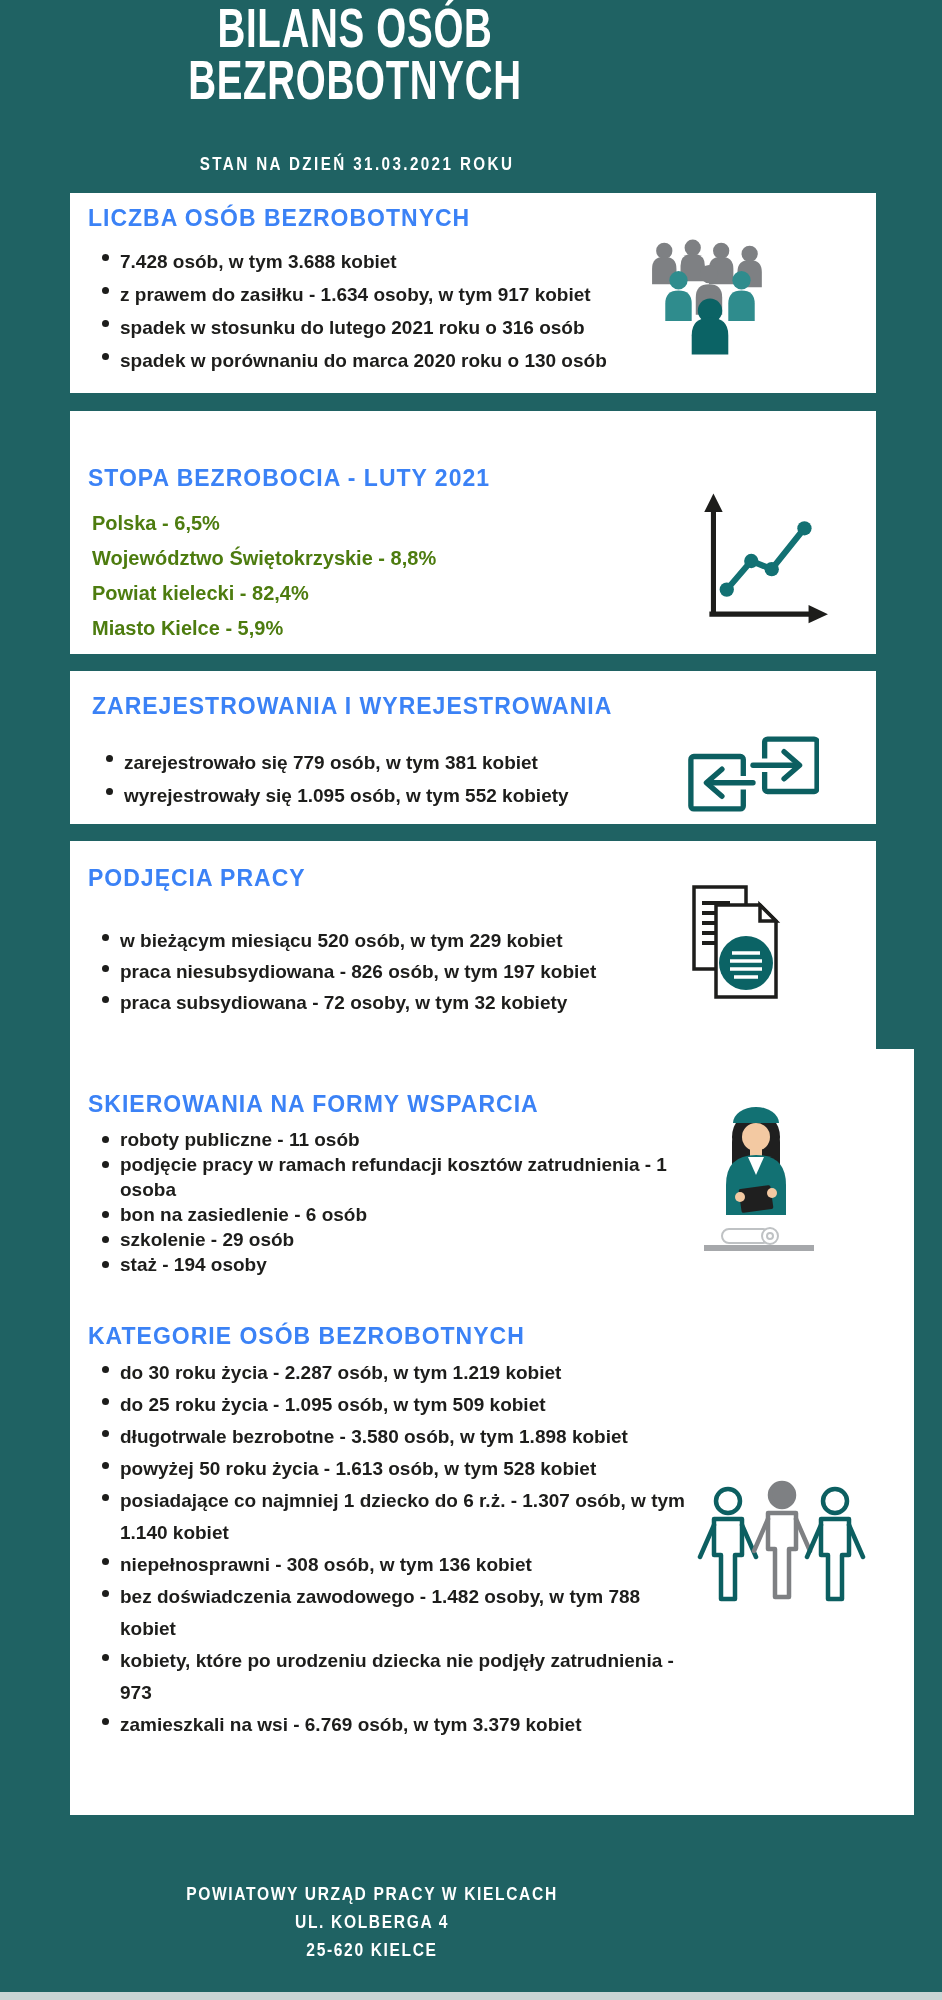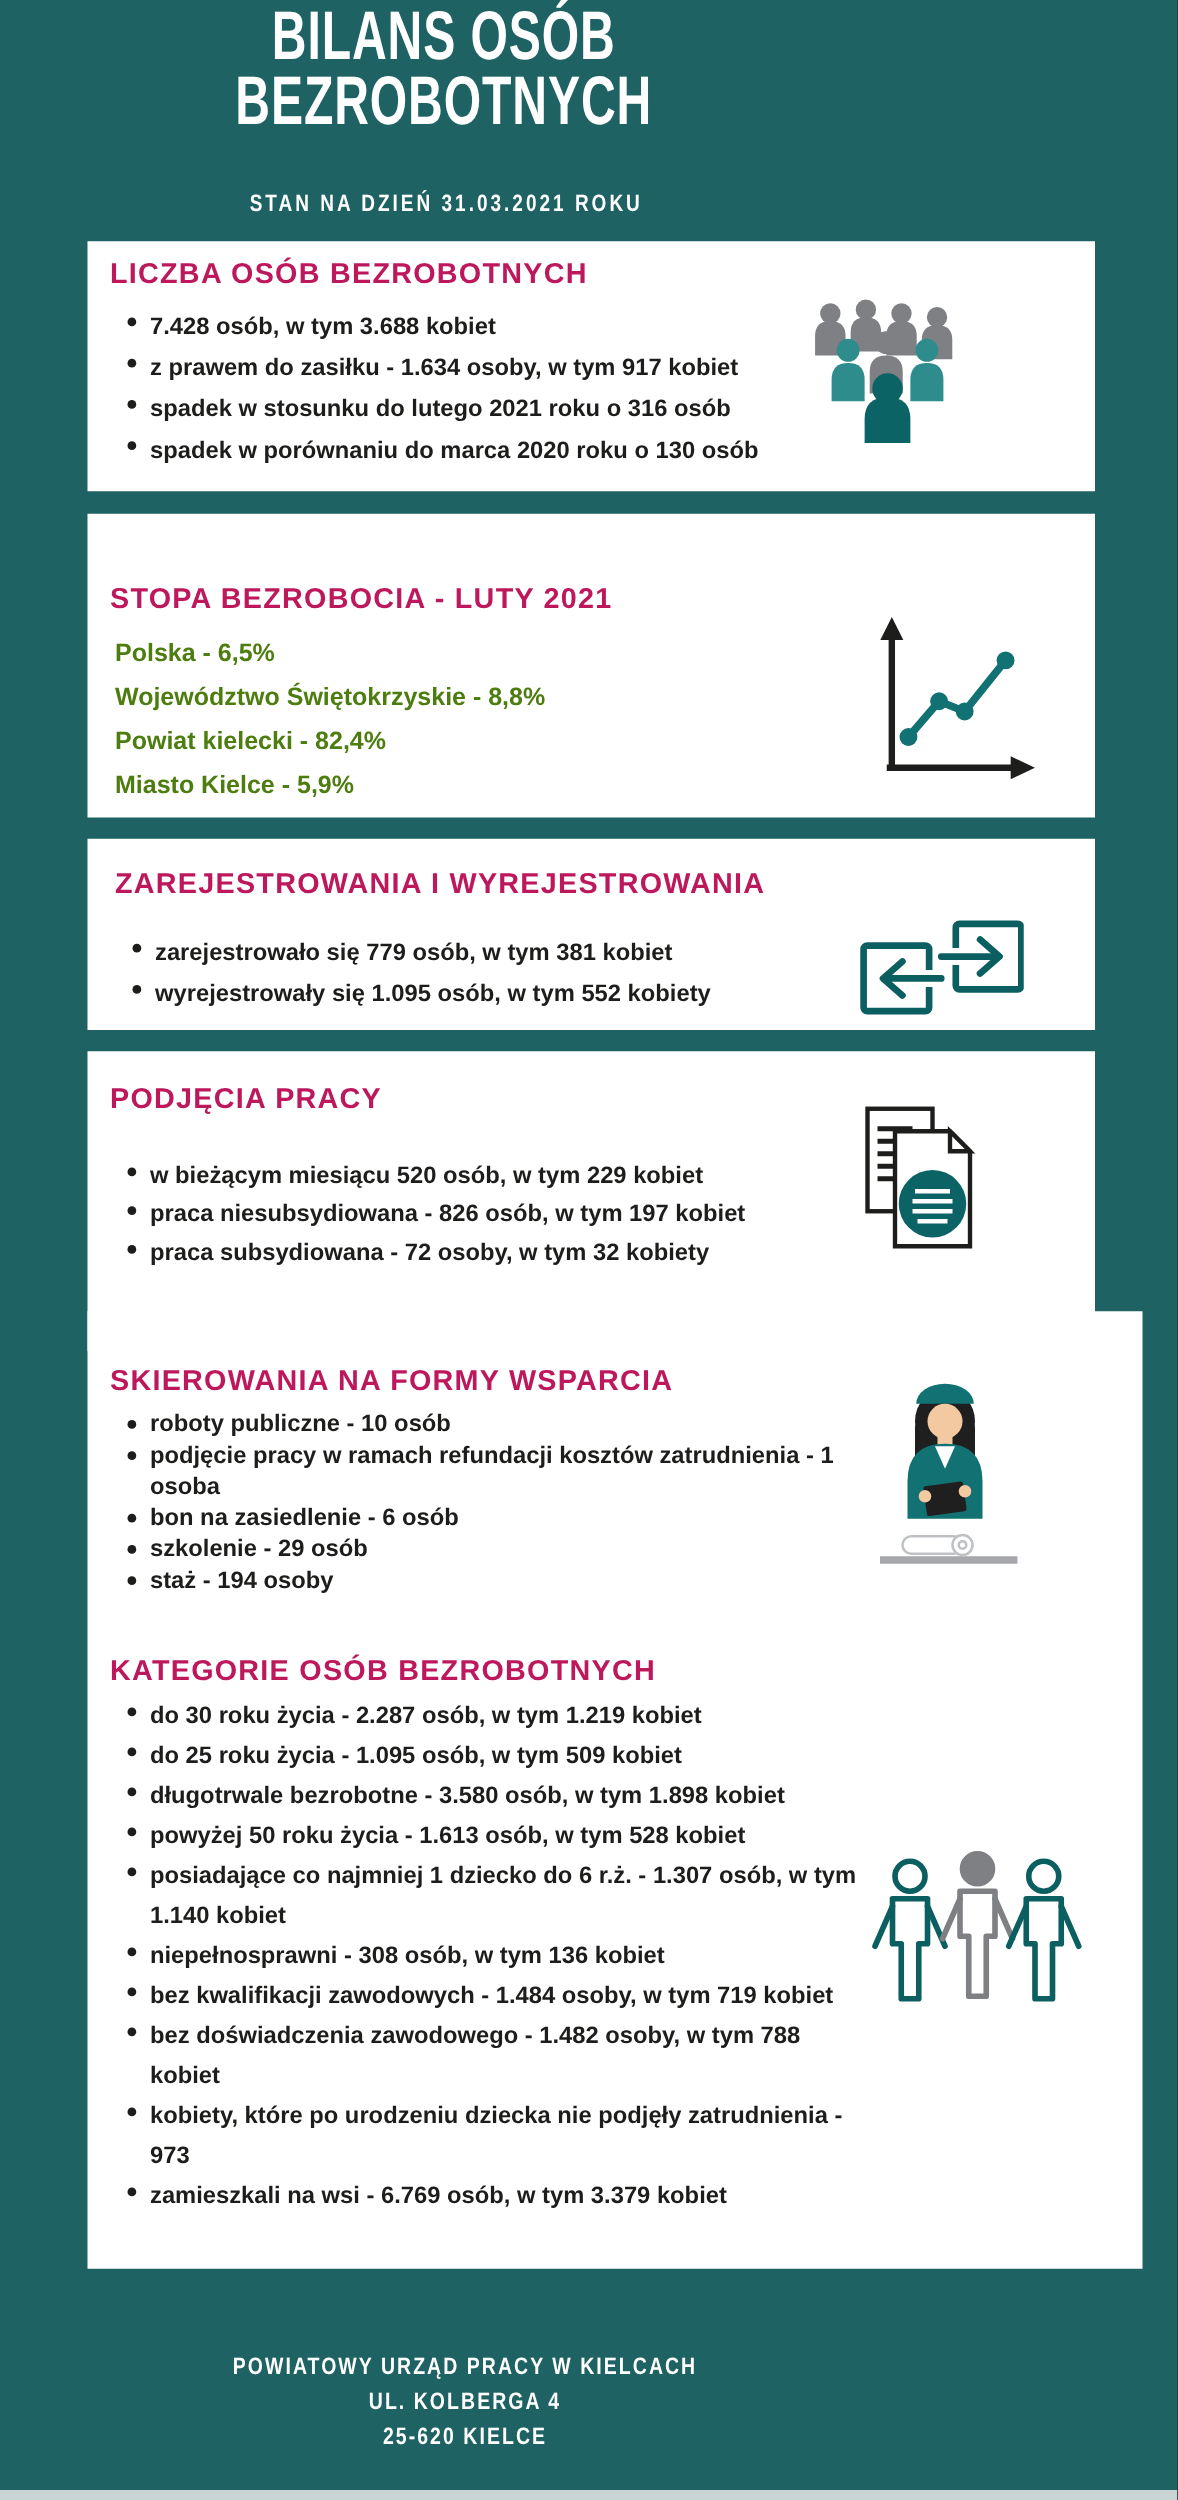--- a/index.html
+++ b/index.html
@@ -10,21 +10,21 @@
         transform:scaleX(.70);transform-origin:50% 0;white-space:nowrap;}
   .subtitle{position:absolute;left:2px;top:153px;width:710px;text-align:center;color:#ffffff;
         font-weight:bold;font-size:19px;letter-spacing:3px;transform:scaleX(.80);
         transform-origin:50% 50%;white-space:nowrap;}
   .card{position:absolute;left:70px;width:806px;background:#ffffff;}
   .card1{top:193px;height:200px;}
   .card2{top:411px;height:243px;}
   .card3{top:671px;height:153px;}
   .card4{top:841px;height:240px;}
   .card5{top:1049px;height:766px;padding-left:38px;}
-  .card h2{position:absolute;margin:0;color:#be185d;font-size:23px;font-weight:bold;
+  .card h2{position:absolute;margin:0;color:#3b82f6;font-size:23px;font-weight:bold;
         letter-spacing:1px;white-space:nowrap;}
   ul.bullets{position:absolute;margin:0;padding:0;list-style:none;color:#1d1d1b;
         font-size:19px;font-weight:bold;}
   ul.bullets li{position:relative;}
   ul.bullets li::before{content:'';position:absolute;left:-18px;top:9px;width:7px;height:7px;
         border-radius:50%;background:#1d1d1b;}
   .plainlines{position:absolute;color:#4d7c0f;font-size:20px;font-weight:bold;line-height:35px;}
   .icon{position:absolute;}
   .footer{position:absolute;left:17px;top:1880px;width:710px;text-align:center;color:#ffffff;
         font-weight:bold;font-size:19px;line-height:28px;letter-spacing:2px;
@@ -145,21 +145,21 @@
           <line x1="42" y1="78" x2="74" y2="78"></line>
         <line x1="42" y1="86" x2="74" y2="86"></line>
           <line x1="46" y1="94" x2="70" y2="94"></line>
       </g>
     </svg>
   </section>
 
   <section class="card card5">
     <h2 style="left:18px;top:42px;">SKIEROWANIA NA FORMY WSPARCIA</h2>
     <ul class="bullets ul-s5">
-      <li>roboty publiczne - 10 osób</li>
+      <li>roboty publiczne - 11 osób</li>
       <li>podjęcie pracy w ramach refundacji kosztów zatrudnienia - 1 osoba</li>
       <li>bon na zasiedlenie - 6 osób</li>
       <li>szkolenie - 29 osób</li>
       <li>staż - 194 osoby</li>
     </ul>
     <svg class="icon" style="left:632px;top:44px;" width="115" height="182" viewBox="0 0 115 182">
       <rect x="2" y="152" width="110" height="6" fill="#a6a8ab"></rect>
       <rect x="20" y="136" width="48" height="14" rx="7" fill="#ffffff" stroke="#bfc2c4" stroke-width="2"></rect>
       <circle cx="68" cy="143" r="8" fill="#ffffff" stroke="#bfc2c4" stroke-width="2"></circle>
       <circle cx="68" cy="143" r="3" fill="none" stroke="#bfc2c4" stroke-width="2"></circle>
@@ -177,21 +177,20 @@
     </svg>
 
     <h2 style="left:18px;top:274px;">KATEGORIE OSÓB BEZROBOTNYCH</h2>
     <ul class="bullets ul-s6">
       <li>do 30 roku życia - 2.287 osób, w tym 1.219 kobiet</li>
       <li>do 25 roku życia - 1.095 osób, w tym 509 kobiet</li>
       <li>długotrwale bezrobotne - 3.580 osób, w tym 1.898 kobiet</li>
       <li>powyżej 50 roku życia - 1.613 osób, w tym 528 kobiet</li>
       <li>posiadające co najmniej 1 dziecko do 6 r.ż. - 1.307 osób, w tym 1.140 kobiet</li>
       <li>niepełnosprawni - 308 osób, w tym 136 kobiet</li>
-      <li>bez kwalifikacji zawodowych - 1.484 osoby, w tym 719 kobiet</li>
       <li>bez doświadczenia zawodowego - 1.482 osoby, w tym 788 kobiet</li>
       <li>kobiety, które po urodzeniu dziecka nie podjęły zatrudnienia - 973</li>
       <li>zamieszkali na wsi - 6.769 osób, w tym 3.379 kobiet</li>
     </ul>
     <svg class="icon" style="left:622px;top:424px;" width="180" height="160" viewBox="0 0 180 160">
       <g stroke="#0c5f61" stroke-width="4.5" fill="none" stroke-linecap="round" stroke-linejoin="round">
         <circle cx="36" cy="28" r="12"></circle>
         <path d="M22,46 h28 v36 h-7 v44 h-14 v-44 h-7 z"></path>
         <line x1="22" y1="52" x2="8" y2="84"></line>
         <line x1="50" y1="52" x2="64" y2="84"></line>

